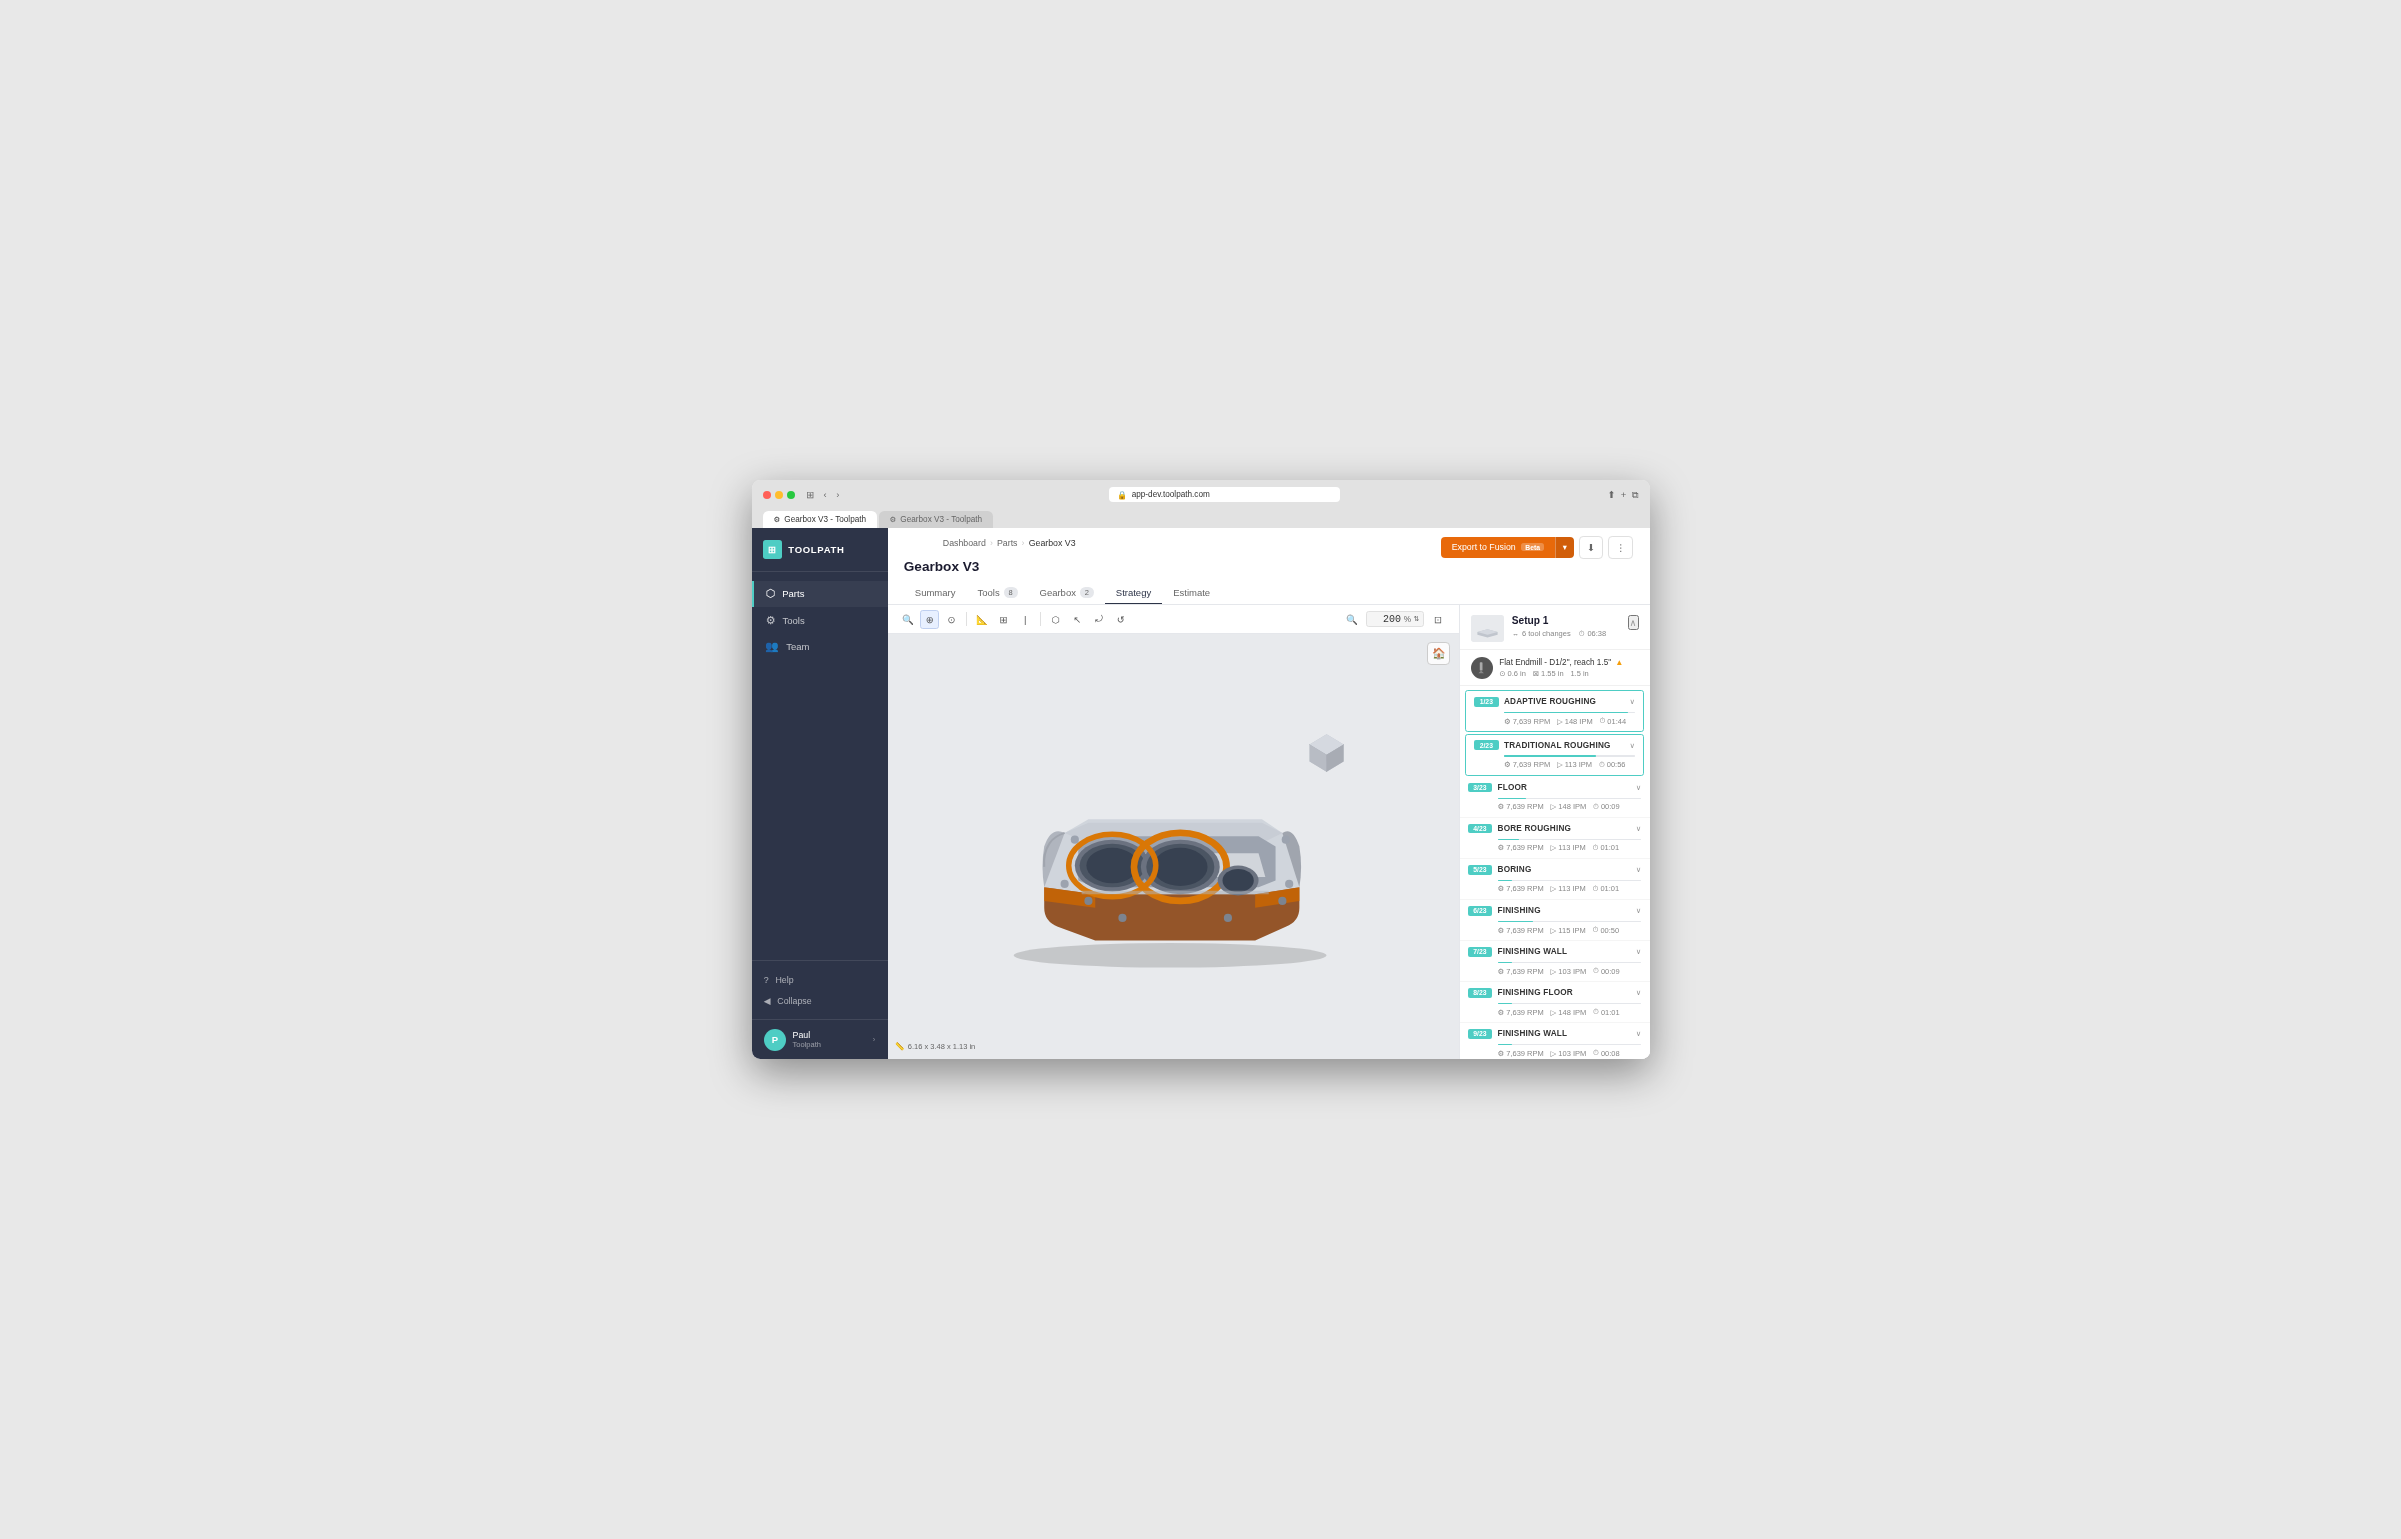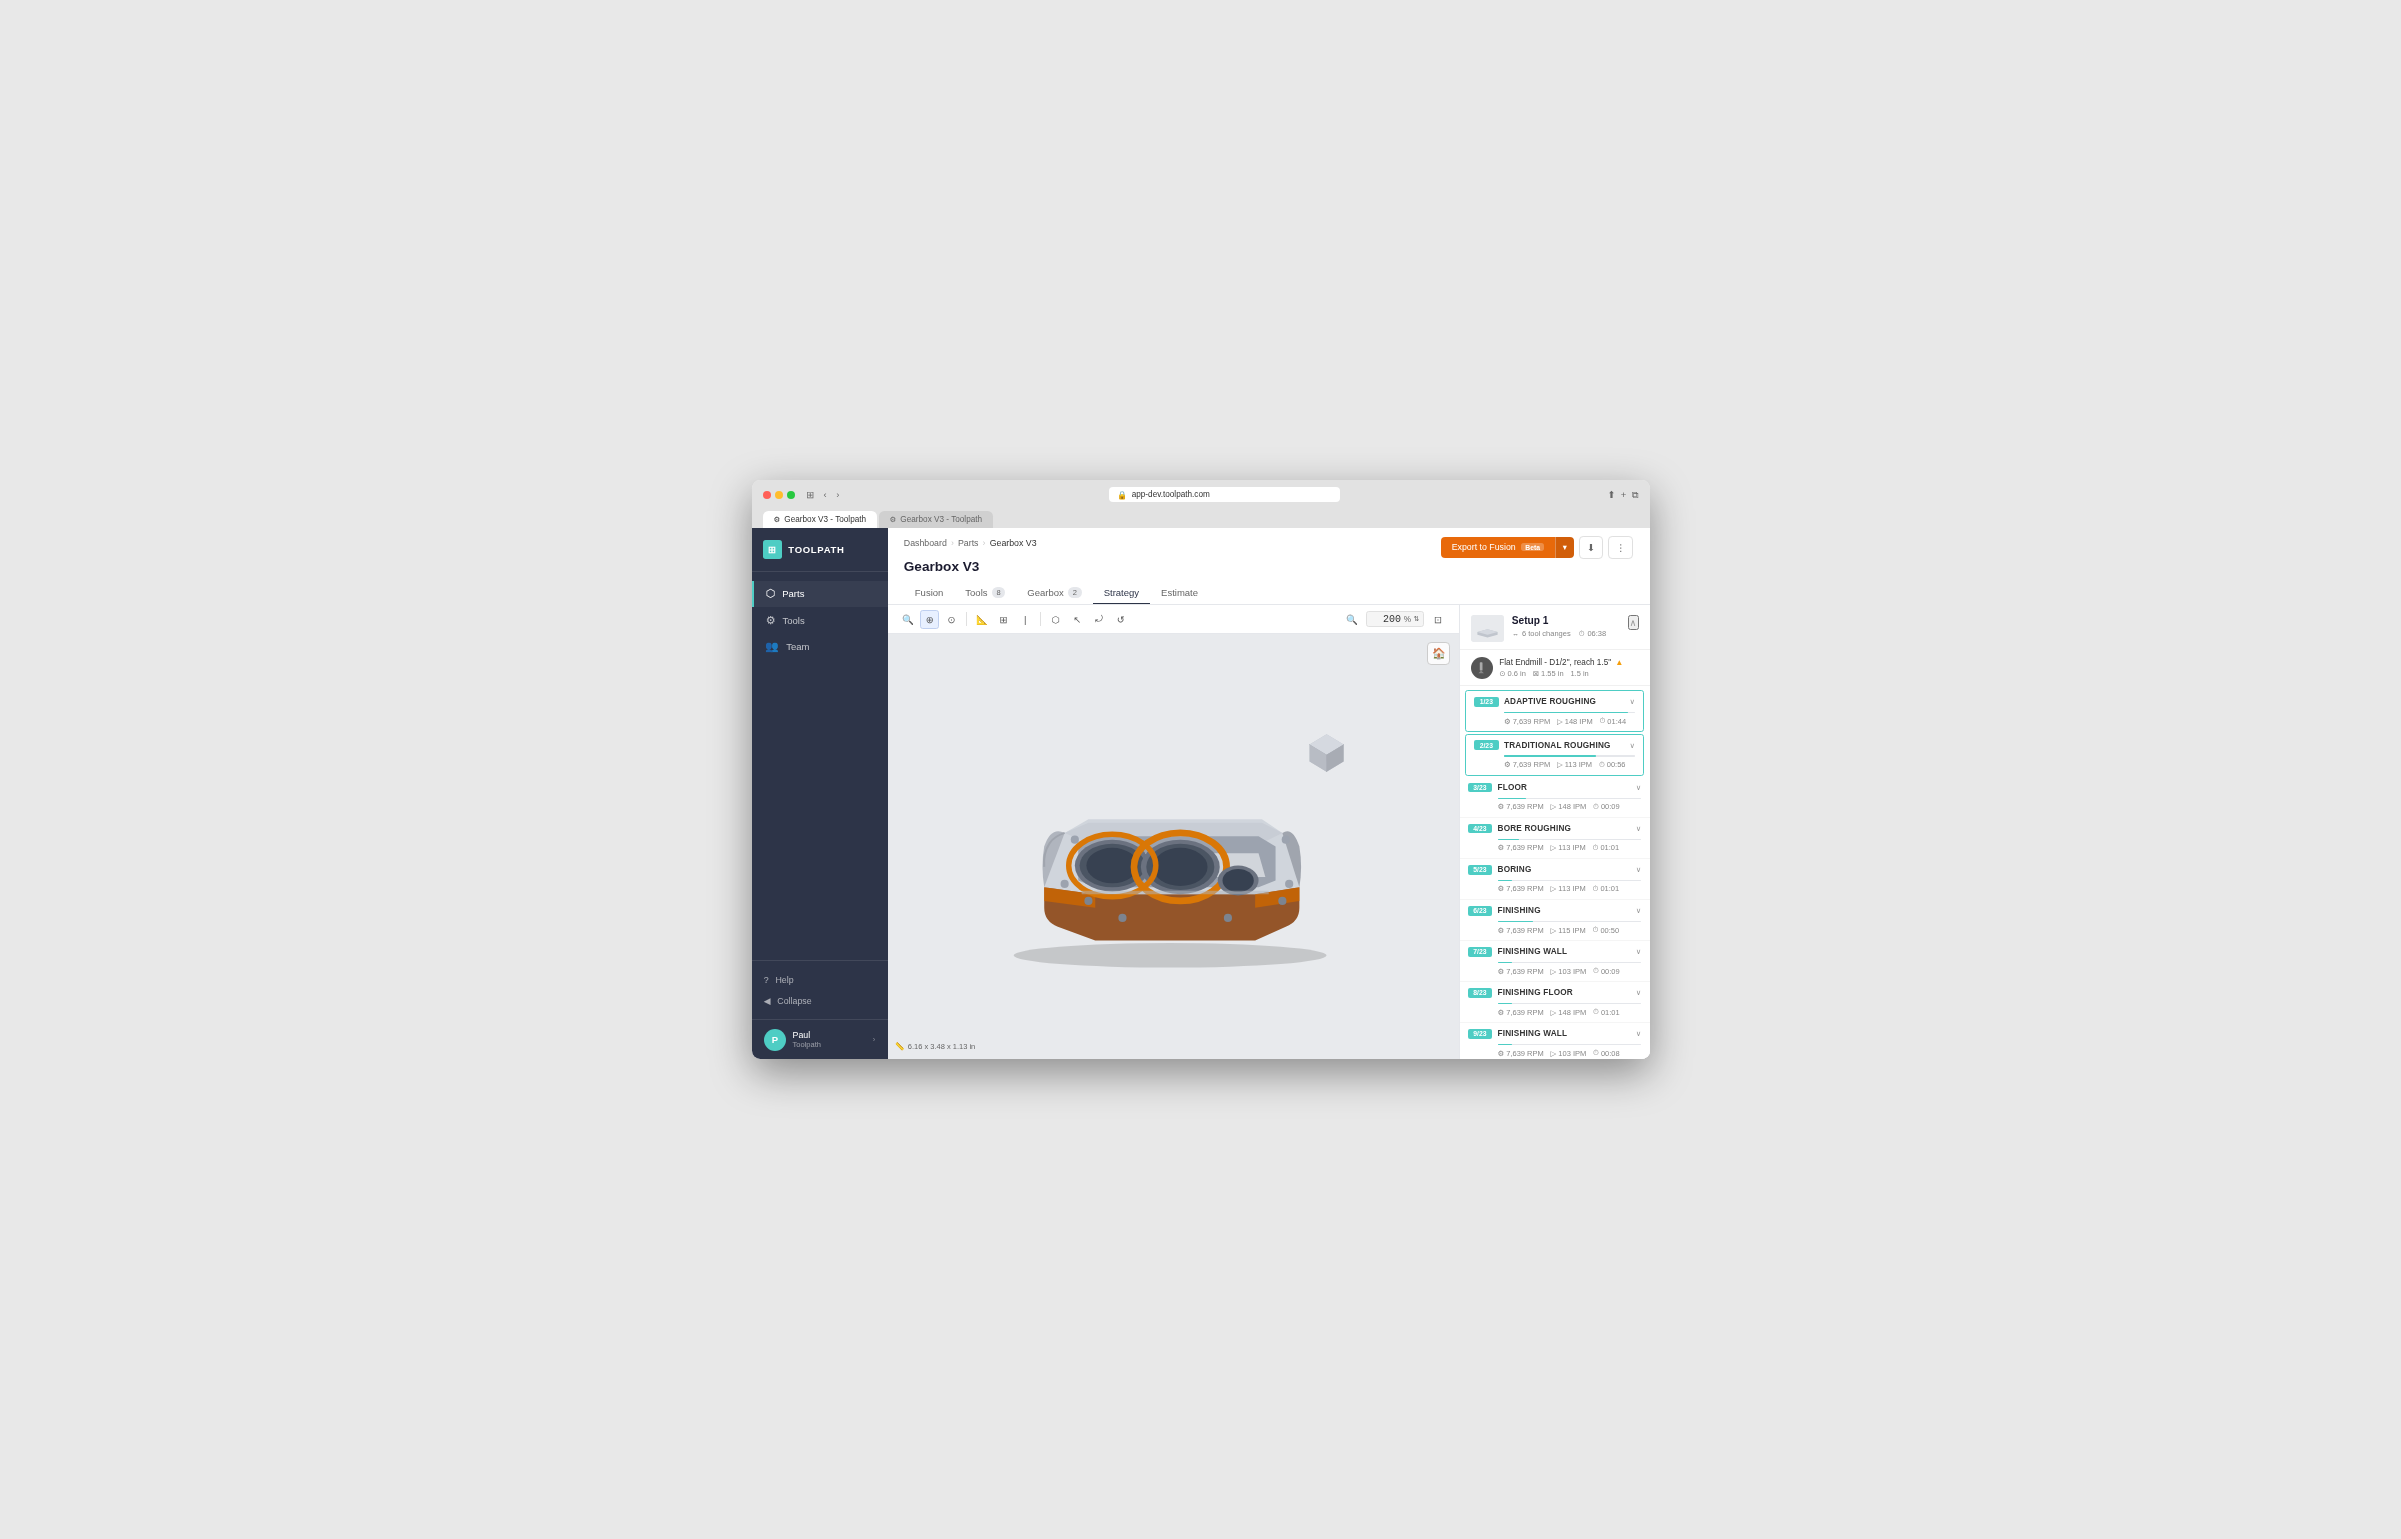--- a/index.html
+++ b/index.html
@@ -202,20 +202,21 @@
       margin-bottom: 8.2px;
     }
     .breadcrumb-sep { color: #ccc; }
     .breadcrumb-current { color: #333; font-weight: 500; }
 
     .header-row {
       display: flex;
       align-items: center;
       justify-content: space-between;
       margin-bottom: 0;
+      margin-left: 39px;
     }
     .page-title {
       font-size: 13.6px;
       font-weight: 600;
       color: #1a1a2e;
     }
     .header-actions {
       display: flex;
       align-items: center;
       gap: 5.4px;
@@ -654,21 +655,21 @@
               </button>
               <button class="export-btn-arrow">▾</button>
             </div>
             <button class="icon-btn">⬇</button>
             <button class="icon-btn">⋮</button>
           </div>
         </div>
         <div class="page-title" style="margin-bottom: 5.4px;">Gearbox V3</div>
         <div class="tabs-nav">
           <div class="tab-item">
-            <span>Fusion</span>
+            <span>Summary</span>
           </div>
           <div class="tab-item">
             <span>Tools</span>
             <span class="tab-badge">8</span>
           </div>
           <div class="tab-item">
             <span>Gearbox</span>
             <span class="tab-badge">2</span>
           </div>
           <div class="tab-item active">

